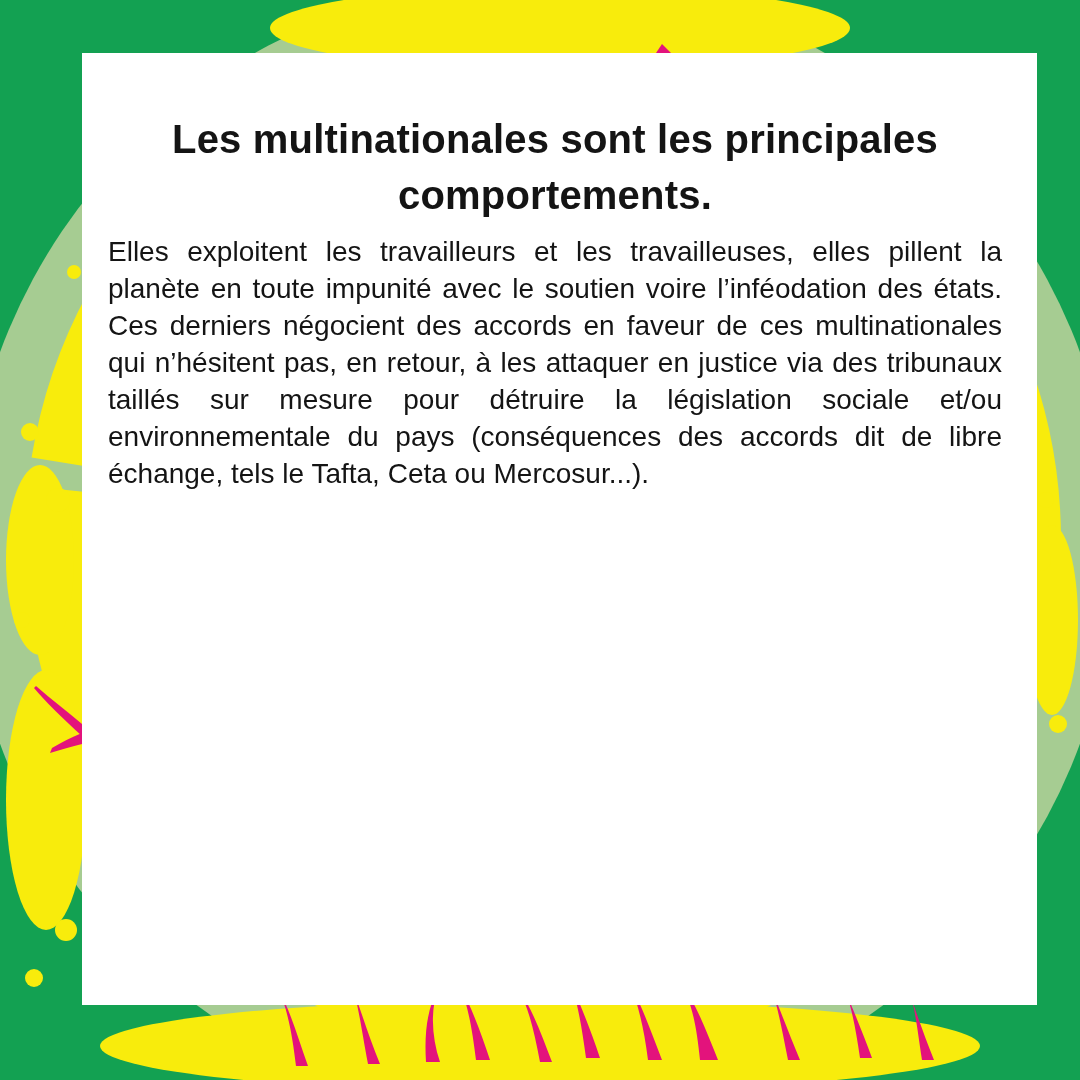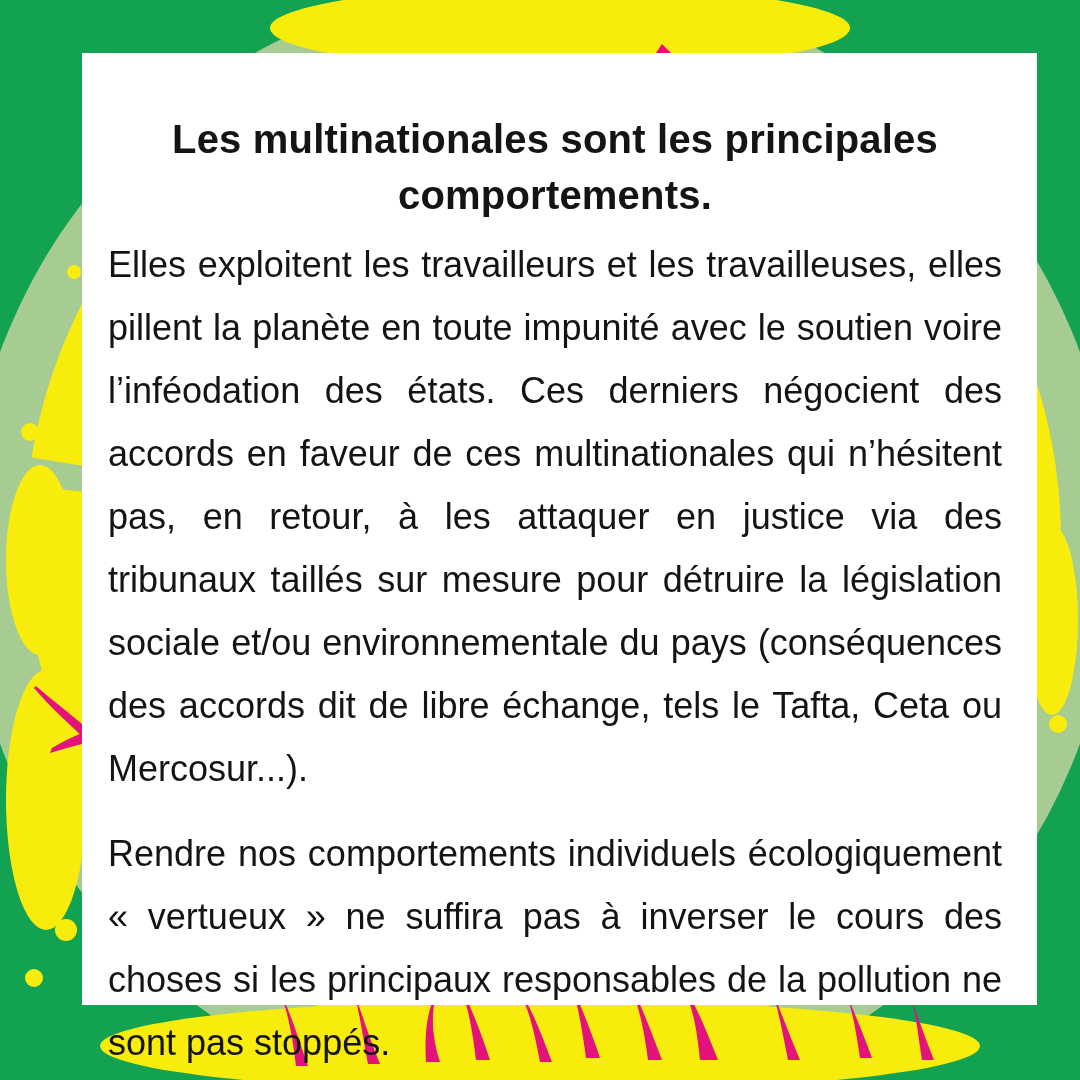--- a/index.html
+++ b/index.html
@@ -39,22 +39,22 @@
     color: var(--text_black);
     font-weight: bold;
     font-size: 40px;
     line-height: 56px;
     letter-spacing: 0.2px;
     margin-bottom: 10px;
   }
   .title .line { display: block; white-space: nowrap; }
   .body-text p {
     color: var(--text_black);
-    font-size: 36px;
-    line-height: 63px;
+    font-size: 28px;
+    line-height: 37px;
     text-align: justify;
     hyphens: none;
   }
   .body-text p + p { margin-top: 22px; }
 </style>
 </head>
 <body>
 
 <div class="canvas">
 
@@ -101,17 +101,16 @@
     </g>
   </svg>
 
   <div class="card">
     <h1 class="title">
       <span class="line">Les multinationales sont les principales</span>
       <span class="line">comportements.</span>
     </h1>
     <div class="body-text">
       <p>Elles exploitent les travailleurs et les travailleuses, elles pillent la planète en toute impunité avec le soutien voire l’inféodation des états. Ces derniers négocient des accords en faveur de ces multinationales qui n’hésitent pas, en retour, à les attaquer en justice via des tribunaux taillés sur mesure pour détruire la législation sociale et/ou environnementale du pays (conséquences des accords dit de libre échange, tels le Tafta, Ceta ou Mercosur...).</p>
-      <p>Rendre nos comportements individuels écologiquement « vertueux » ne suffira pas à inverser le cours des choses si les principaux responsables de la pollution ne sont pas stoppés.</p>
     </div>
   </div>
 
 </div>
 
 </body></html>

